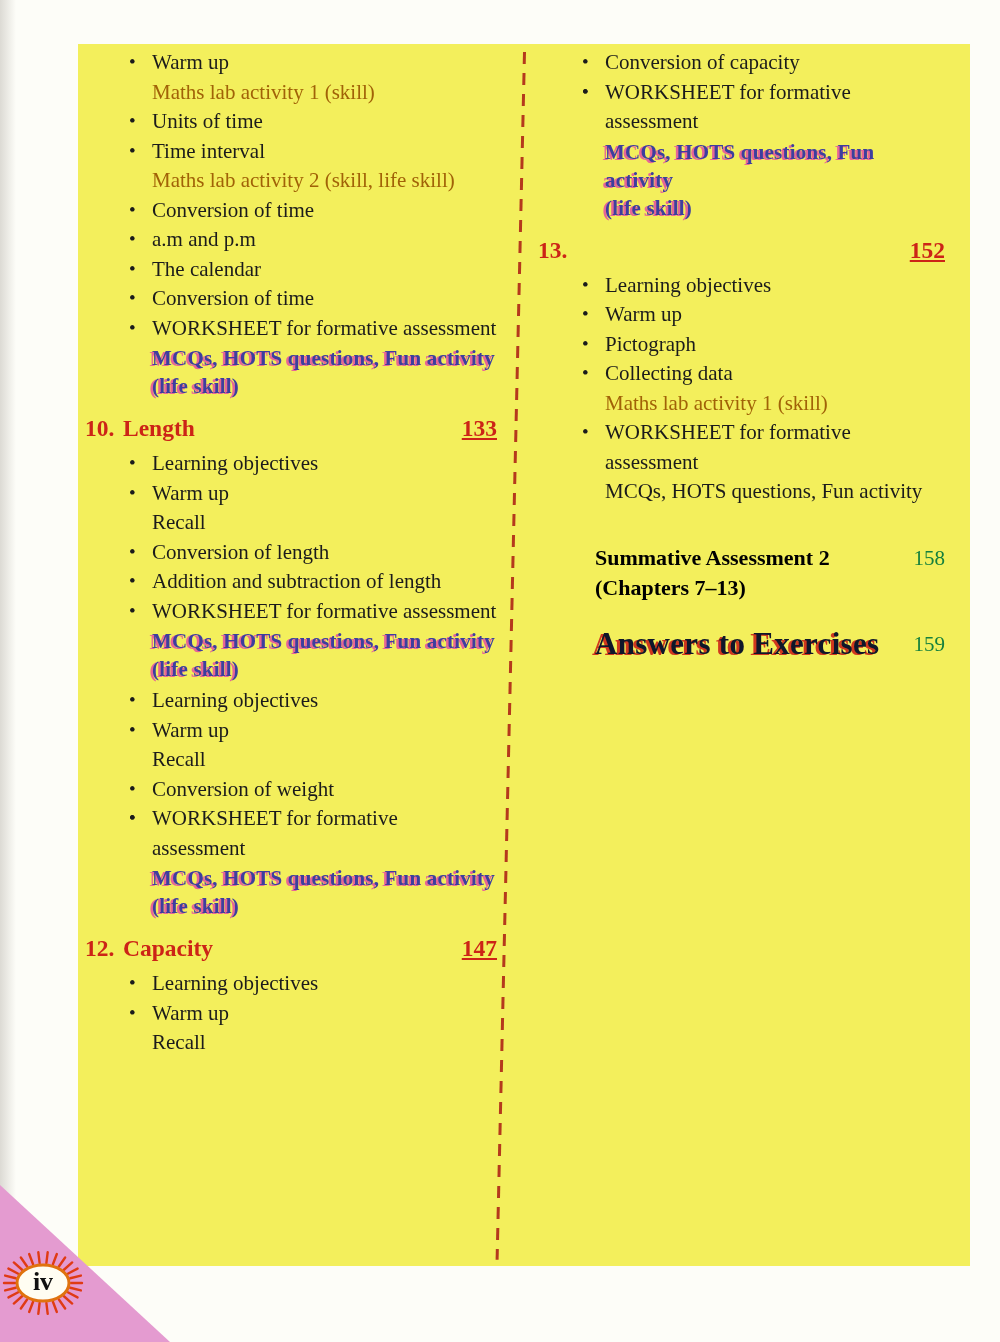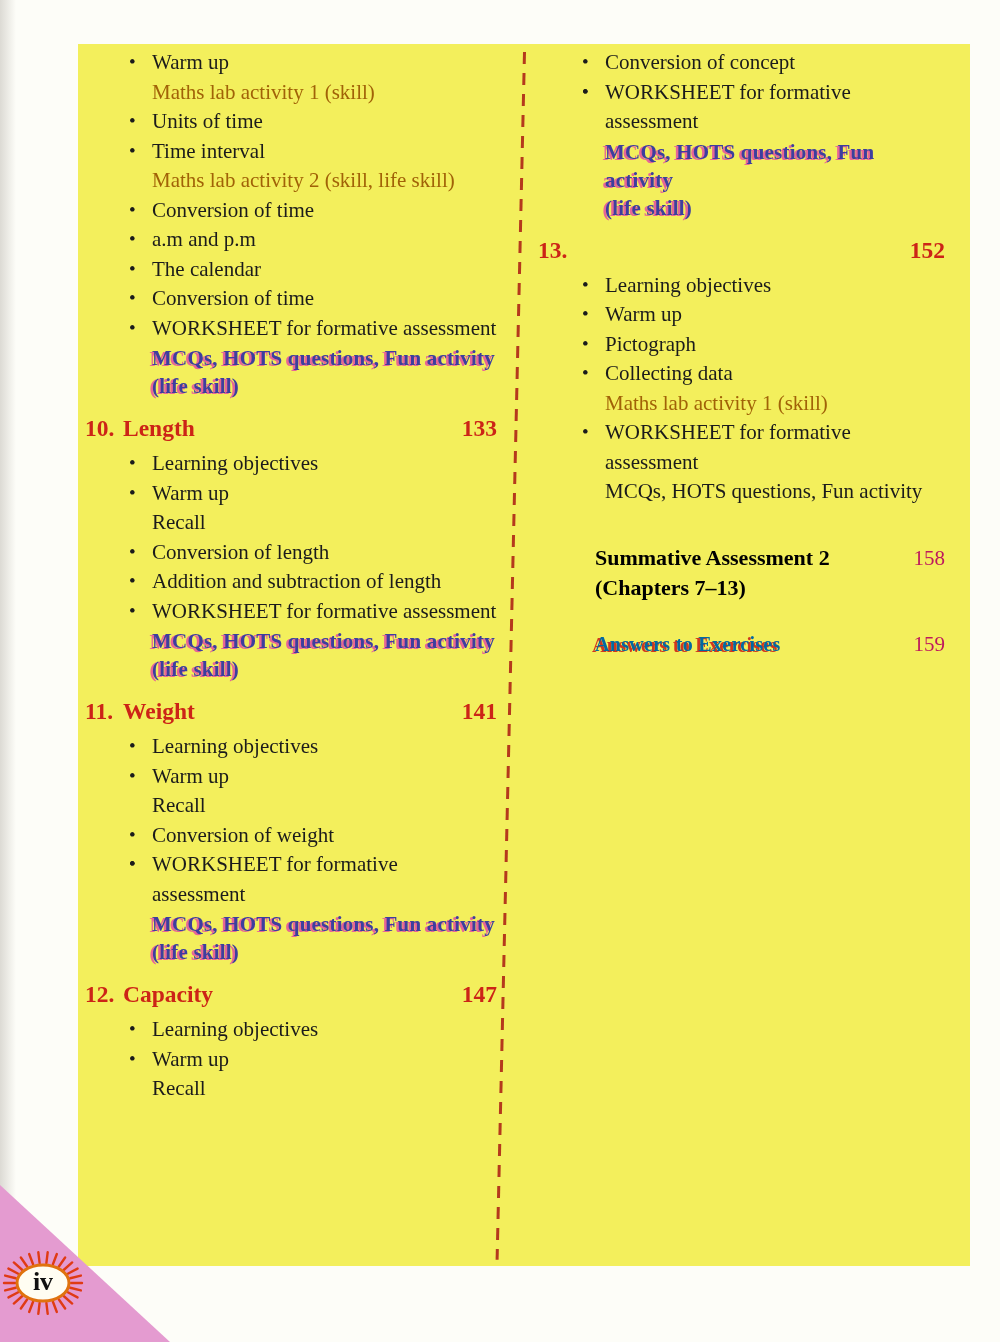--- a/index.html
+++ b/index.html
@@ -59,45 +59,45 @@
     display: flex; align-items: baseline;
     font-weight: bold;
     font-size: 23.5px;
     line-height: 30px;
     color: #cc2417;
     margin: 13px 0 6px 0;
     justify-content: space-between;
   }
   .h-num { width: 38px; flex: none; }
   .h-title { flex: 1; }
-  .h-page { margin-left: auto; flex: none; }
+  .h-page { margin-left: auto; flex: none; text-decoration: underline; }
 
   .special {
     display: flex; align-items: flex-start;
     padding-left: 57px;
     font-weight: bold;
   }
   .special .sp-text { white-space: pre-line; }
   .special.summative { margin-top: 36px; }
   .special.summative .sp-text {
     color: #000000;
     font-size: 22px; line-height: 30px;
   }
   .special.answers { margin-top: 26px; }
   .special.answers .sp-text {
-    color: #0369a1;
-    font-size: 20px; line-height: 30px;
+    color: #0f172a;
+    font-size: 31px; line-height: 30px;
     letter-spacing: 0.3px;
     text-shadow: -3px 1px 0 rgba(204,36,23,0.9);
   }
   .special .sp-page {
     margin-left: auto;
     font-weight: normal;
     font-size: 21px; line-height: 30px;
-    color: #be185d;
+    color: #15803d;
   }
 
   .corner-triangle {
     position: absolute; left: 0; top: 1185px;
     width: 170px; height: 157px;
     background: #e49bd0;
     clip-path: polygon(0 0, 0 100%, 100% 100%);
   }
   .sun-badge {
     position: absolute; left: -5px; top: 1245px;
@@ -137,45 +137,40 @@
         <span class="h-page">133</span>
       </div>
       <div class="row bullet"><span class="bullet">•</span><span class="txt">Learning objectives</span></div>
       <div class="row bullet"><span class="bullet">•</span><span class="txt">Warm up</span></div>
       <div class="row plain"><span class="txt">Recall</span></div>
       <div class="row bullet"><span class="bullet">•</span><span class="txt">Conversion of length</span></div>
       <div class="row bullet"><span class="bullet">•</span><span class="txt">Addition and subtraction of length</span></div>
       <div class="row bullet"><span class="bullet">•</span><span class="txt">WORKSHEET for formative assessment</span></div>
       <div class="row mcq"><span class="txt">MCQs, HOTS questions, Fun activity
 (life skill)</span></div>
-      <div class="heading">
-        <span class="h-num">11.</span>
-        <span class="h-title">Weight</span>
-        <span class="h-page">141</span>
-      </div>
       <div class="row bullet"><span class="bullet">•</span><span class="txt">Learning objectives</span></div>
       <div class="row bullet"><span class="bullet">•</span><span class="txt">Warm up</span></div>
       <div class="row plain"><span class="txt">Recall</span></div>
       <div class="row bullet"><span class="bullet">•</span><span class="txt">Conversion of weight</span></div>
       <div class="row bullet"><span class="bullet">•</span></div>
       <div class="row bullet"><span class="bullet">•</span><span class="txt">WORKSHEET for formative
 assessment</span></div>
       <div class="row mcq"><span class="txt">MCQs, HOTS questions, Fun activity
 (life skill)</span></div>
       <div class="heading">
         <span class="h-num">12.</span>
         <span class="h-title">Capacity</span>
         <span class="h-page">147</span>
       </div>
       <div class="row bullet"><span class="bullet">•</span><span class="txt">Learning objectives</span></div>
       <div class="row bullet"><span class="bullet">•</span><span class="txt">Warm up</span></div>
       <div class="row plain"><span class="txt">Recall</span></div>
     </div>
   <div class="col col-right">
-      <div class="row bullet"><span class="bullet">•</span><span class="txt">Conversion of concept</span></div>
+      <div class="row bullet"><span class="bullet">•</span><span class="txt">Conversion of capacity</span></div>
       <div class="row bullet"><span class="bullet">•</span></div>
       <div class="row bullet"><span class="bullet">•</span><span class="txt">WORKSHEET for formative assessment</span></div>
       <div class="row mcq"><span class="txt">MCQs, HOTS questions, Fun activity
 (life skill)</span></div>
       <div class="heading">
         <span class="h-num">13.</span>
         <span class="h-page">152</span>
       </div>
       <div class="row bullet"><span class="bullet">•</span><span class="txt">Learning objectives</span></div>
       <div class="row bullet"><span class="bullet">•</span><span class="txt">Warm up</span></div>

